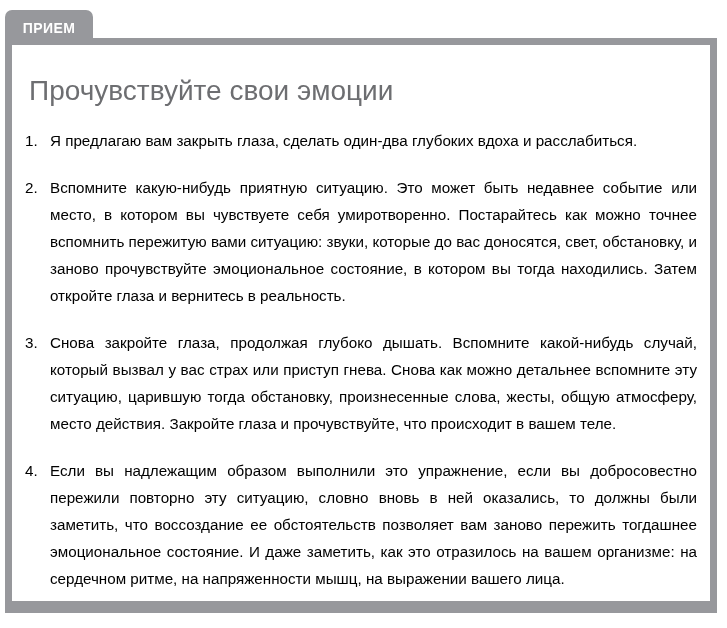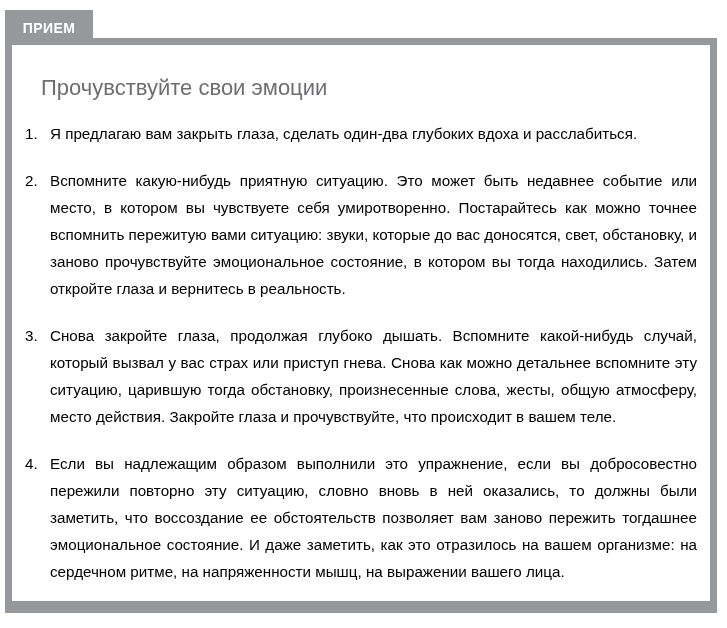--- a/index.html
+++ b/index.html
@@ -25,20 +25,21 @@
     position: absolute;
     left: 5px;
     top: 10px;
     width: 88px;
     height: 35px;
     background: #97989c;
     display: flex;
     align-items: center;
     justify-content: center;
     z-index: 3;
+    border-radius: 7px;
   }
   .tab-label {
     color: #ffffff;
     font-size: 14px;
     font-weight: bold;
     letter-spacing: 0.4px;
     line-height: 1;
   }
 
   
@@ -71,23 +72,23 @@
     top: 38px;
     width: 712px;
     height: 570px;
     box-sizing: border-box;
     padding: 38px 20px 0 20px;
     z-index: 4;
   }
 
   .heading {
     color: #6d6e71;
-    font-size: 22px;
+    font-size: 28px;
     font-weight: normal;
-    margin: 0 0 18px 16px;
+    margin: 0 0 18px 4px;
     line-height: 1.1;
   }
 
   ol.steps {
     list-style: none;
     margin: 0;
     padding: 0;
   }
   ol.steps li {
     position: relative;

